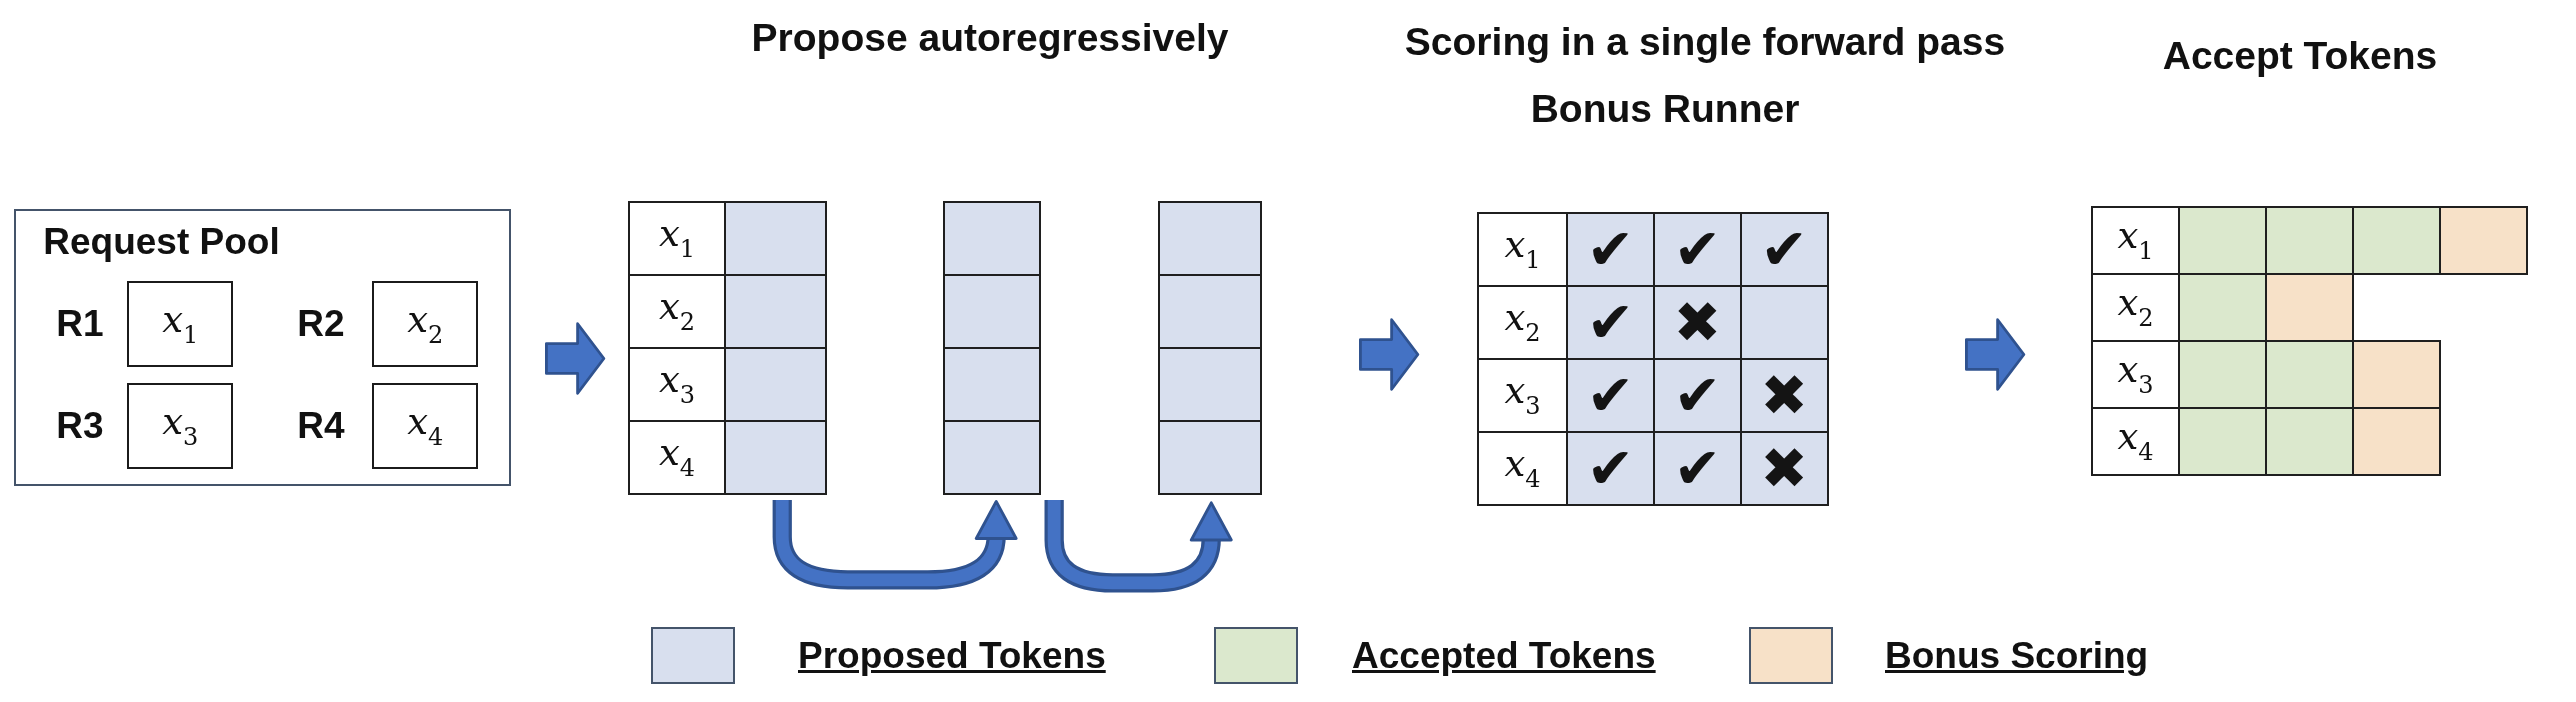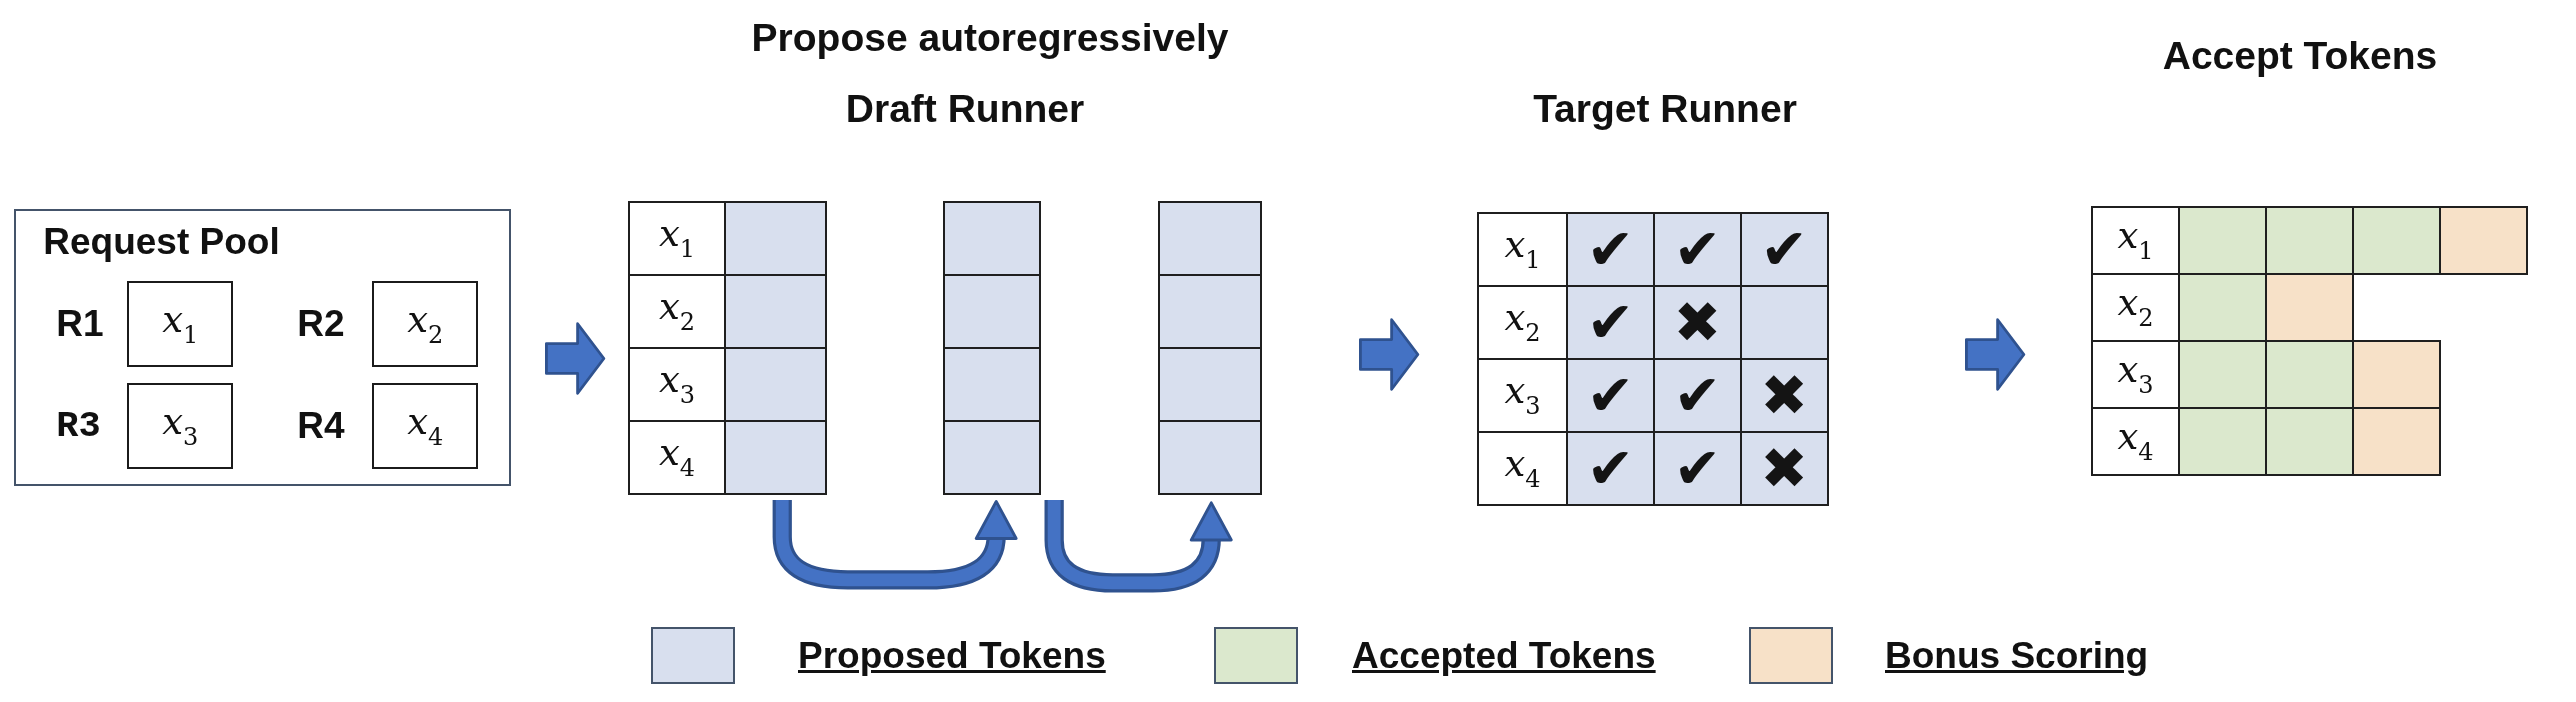--- a/index.html
+++ b/index.html
@@ -66,36 +66,36 @@
   }
 
   svg { position:absolute; overflow:visible; }
 </style>
 </head>
 <body>
 
 <div id="canvas">
 
   <div class="heading" style="left:990px; top:15.7px;text-align:right;">Propose autoregressively</div>
-  <div class="heading" style="left:965px; top:87px;">Draft Runner</div>
-  <div class="heading" style="left:1665px; top:87px;">Target Runner</div>
+  <div class="heading" style="left:1705px; top:20px;">Scoring in a single forward pass</div>
+  <div class="heading" style="left:1665px; top:87px;">Bonus Runner</div>
   <div class="heading" style="left:2300px; top:34px;">Accept Tokens</div>
 
   <div id="request-pool">
     <div class="pool-title">Request Pool</div>
     <div id="pool-items">
         <div class="req-label" style="left: 40px; top: 70px;">R1</div>
         <div class="token-box" style="left: 111px; top: 70px;">
           <span class="tok"><i>x</i><sub>1</sub></span>
         </div>
         <div class="req-label" style="left: 281px; top: 70px;">R2</div>
         <div class="token-box" style="left: 356px; top: 70px;">
           <span class="tok"><i>x</i><sub>2</sub></span>
         </div>
-        <div class="req-label" style="left: 40px; top: 172px; font-family: Liberation Mono, monospace;">R3</div>
+        <div class="req-label" style="left: 40px; top: 172px;">R3</div>
         <div class="token-box" style="left: 111px; top: 172px;">
           <span class="tok"><i>x</i><sub>3</sub></span>
         </div>
         <div class="req-label" style="left: 281px; top: 172px;">R4</div>
         <div class="token-box" style="left: 356px; top: 172px;">
           <span class="tok"><i>x</i><sub>4</sub></span>
         </div>
       </div>
   </div>
 

